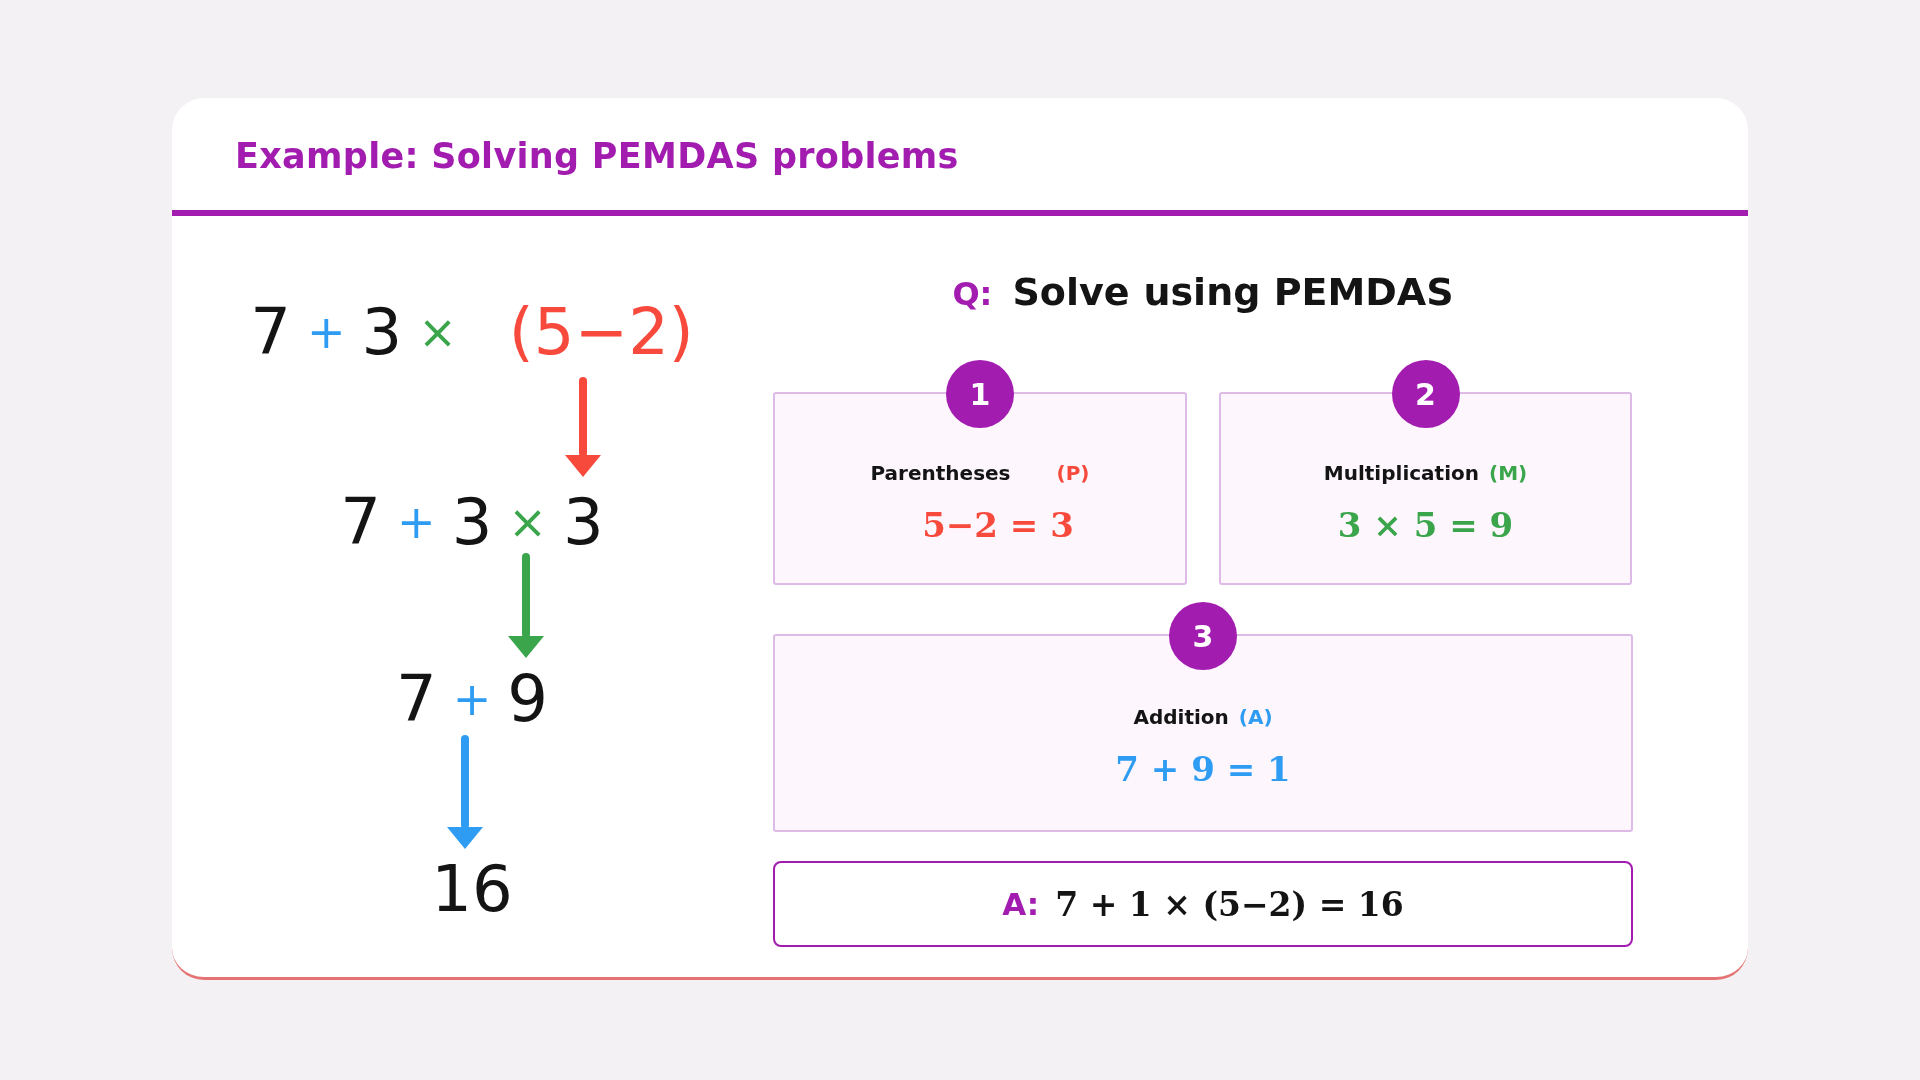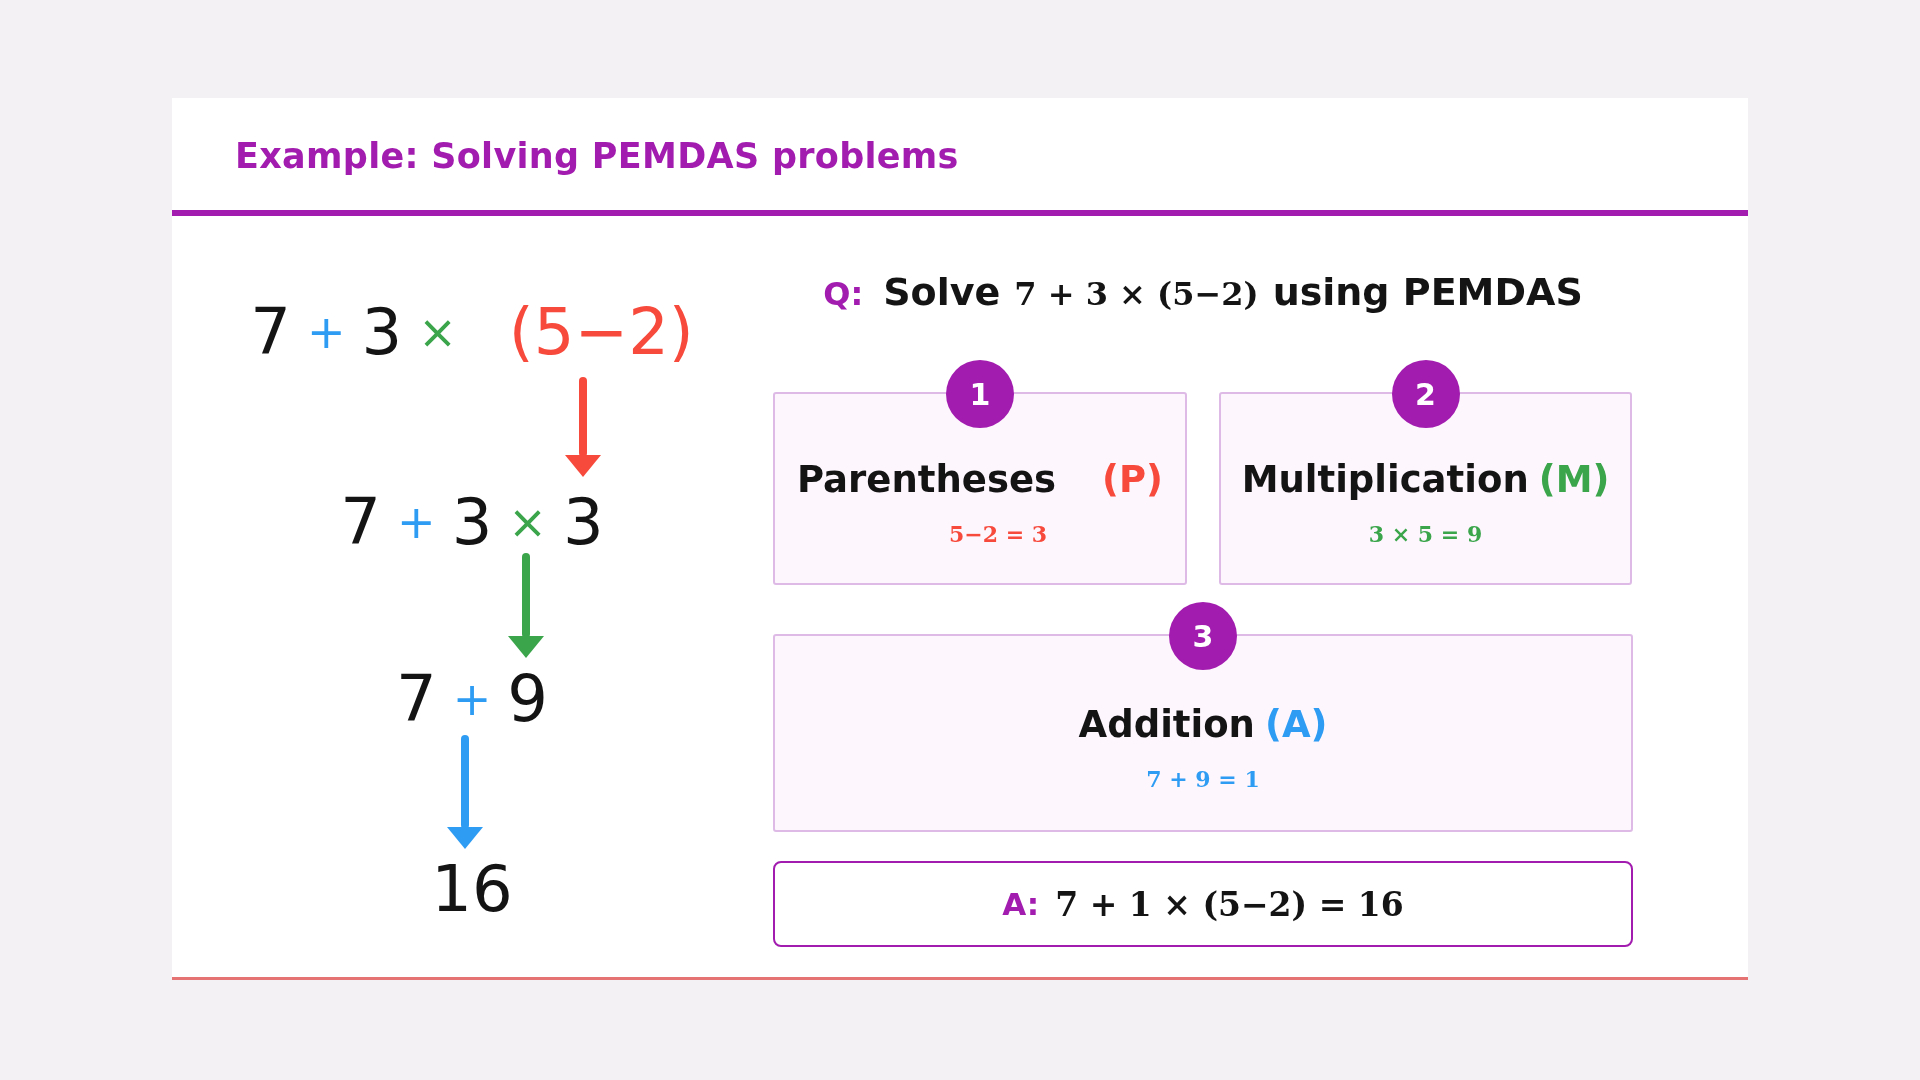--- a/index.html
+++ b/index.html
@@ -8,20 +8,21 @@
     background: var(--page-bg, #f3f1f3);
     font-family: "DejaVu Sans", "Liberation Sans", sans-serif;
     position: relative;
     overflow: hidden;
   }
 
   .card {
     position:absolute; left:172px; top:98px; width:1576px; height:882px;
     background:#ffffff;
     border-bottom:3px solid var(--bottom-line, #e57373);
+    border-radius:32px;
   }
   .card-title {
     position:absolute; left:63px; top:38px;
     font-size:35px; font-weight:bold; color:var(--purple, #a21caf);
     letter-spacing:.3px;
   }
   .rule {
     position:absolute; left:0; top:112px; width:100%; height:6px;
     background:var(--purple, #a21caf);
   }
@@ -72,22 +73,22 @@
   .box2 { left:1047px; top:294px; width:413px; height:193px; }
   .box3 { left:601px;  top:536px; width:860px; height:198px; }
 
   .badge {
     position:absolute; top:-34px; left:50%; transform:translateX(-50%);
     width:68px; height:68px; border-radius:50%;
     background:var(--purple,#a21caf); color:#ffffff;
     font-size:30px; font-weight:bold;
     display:flex; align-items:center; justify-content:center;
   }
-  .step-title { font-size:37px; font-weight:bold; color:var(--text,#141414); display:flex; gap:10px; }
-  .step-eq { font-size:22px; }
+  .step-title { font-size:20px; font-weight:bold; color:var(--text,#141414); display:flex; gap:10px; }
+  .step-eq { font-size:34px; }
 
   .answer-box {
     position:absolute; left:601px; top:763px; width:860px; height:86px;
     background:#ffffff; border:2.5px solid var(--purple,#a21caf); border-radius:8px;
     display:flex; align-items:center; justify-content:center; gap:16px;
   }
   .a-prefix { font-size:31px; font-weight:bold; color:var(--purple,#a21caf); }
   .a-eq { font-size:33px; color:var(--text,#141414); }
 </style>
 </head>
@@ -136,21 +137,20 @@
     <div class="head"></div>
   </div>
   <div class="arrow a-blue" style="left:275px; top:637px; height:114px;">
     <div class="stem"></div>
     <div class="head"></div>
   </div>
 
   <div class="q-line">
     <span class="q-prefix">Q:</span>
     <span class="q-text">Solve</span>
-    <span class="q-math math">7 + 3 × (5−2)</span>
     <span class="q-text">using PEMDAS</span>
   </div>
 
   <div class="step-box box1">
     <div class="badge">1</div>
     <div class="step-title">
       <span>Parentheses</span>
       <span class="red">(P)</span>
     </div>
     <div class="step-eq math red">5−2 = 3</div>

